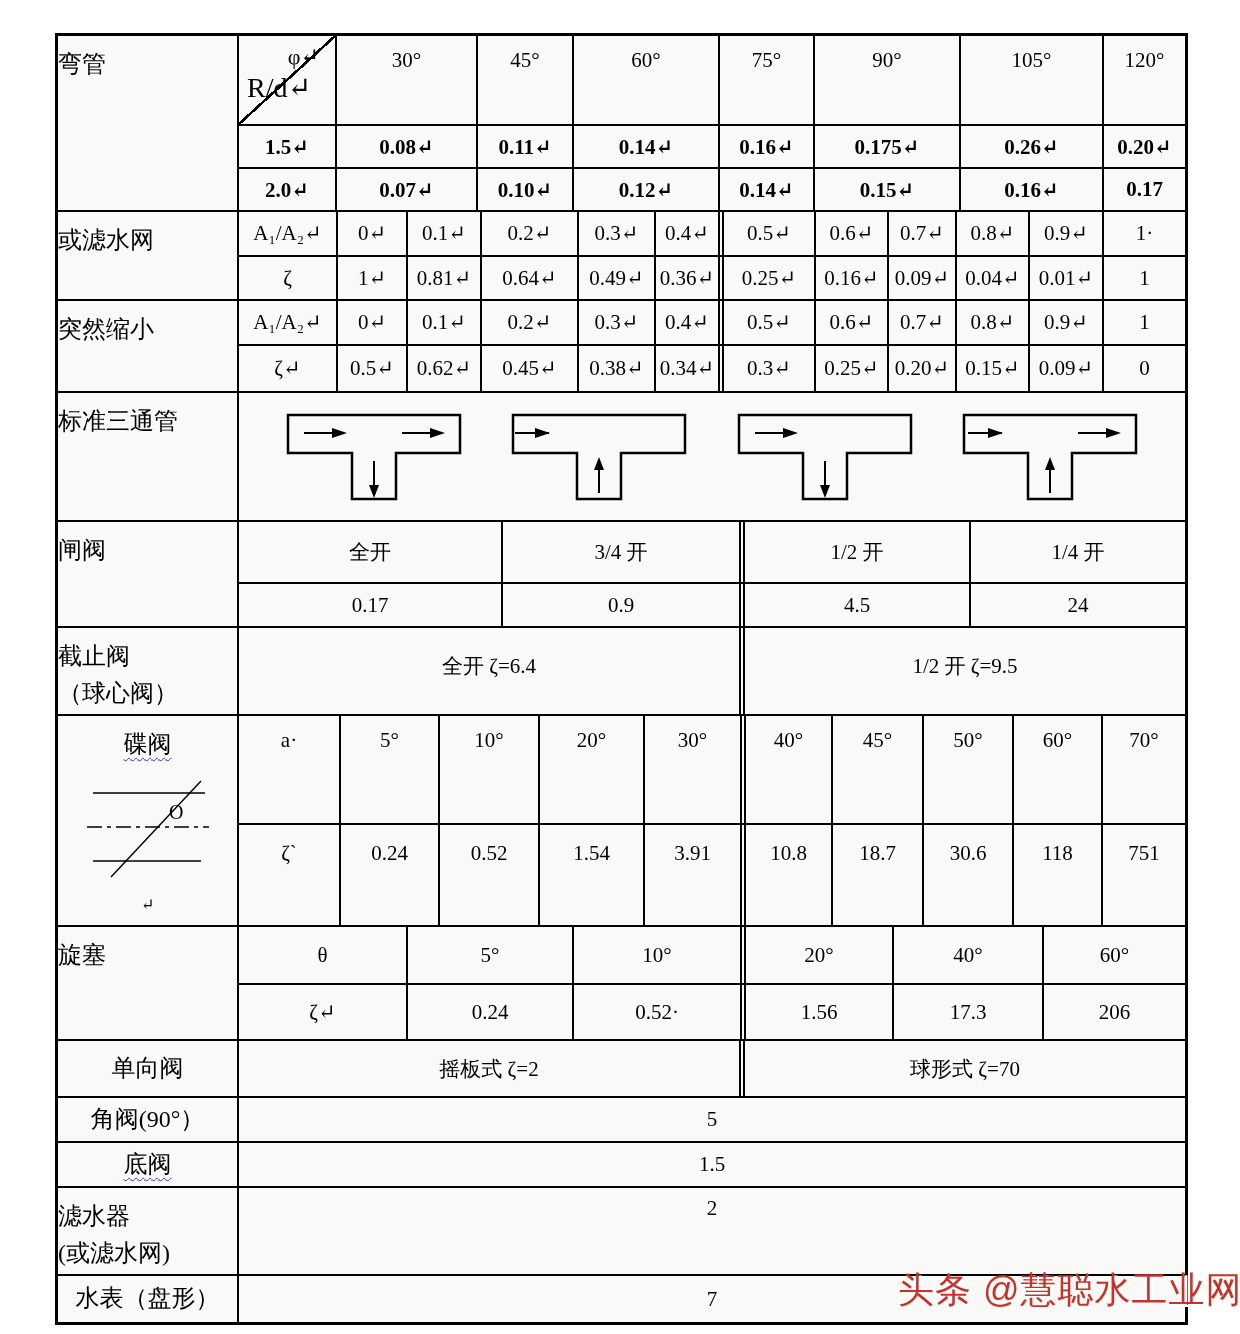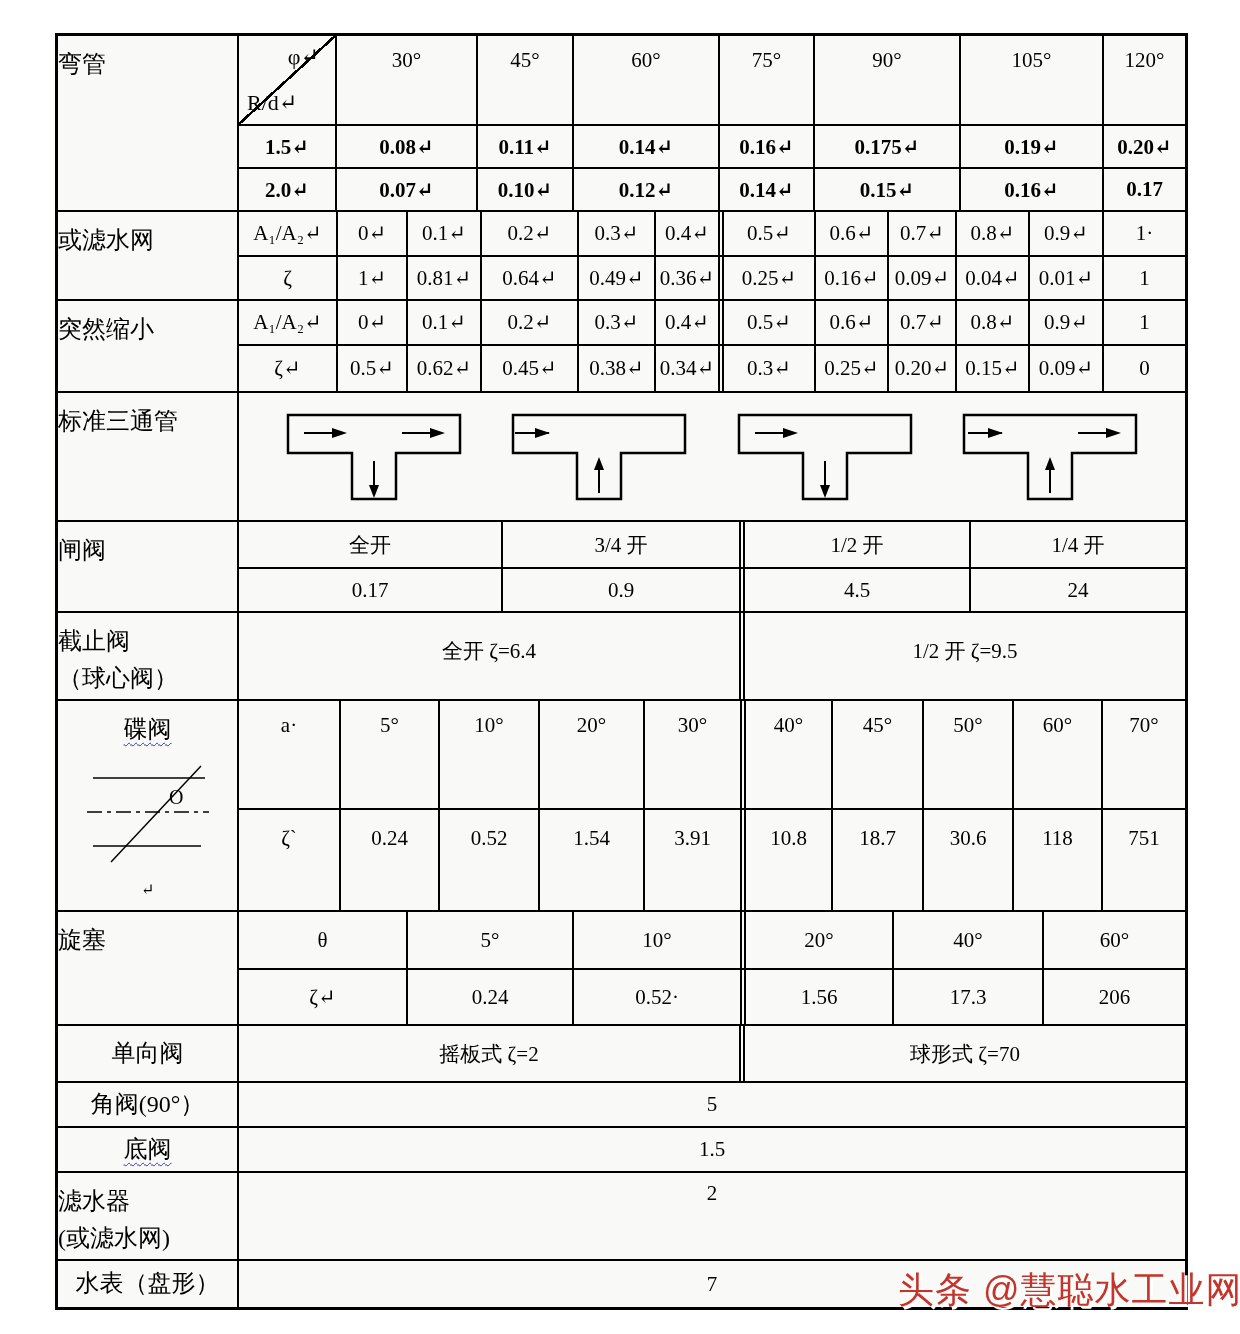--- a/index.html
+++ b/index.html
@@ -23,21 +23,21 @@
   .top{align-items:flex-start;padding-top:12px;}
   .wide{border-left:none;}
   
   .g-bend{grid-template-columns:96px 141px 96px 146px 95px 146px 143px 1fr;}
   .r-bendhead .cell{height:88px;}
   .r-bendval .cell{height:41px;font-weight:bold;}
   .g-exp{grid-template-columns:97px 70px 74px 97px 77px 64px 96px 73px 68px 73px 74px 1fr;}
   .r-exp1 .cell{height:43px;} .r-exp2 .cell{height:42px;}
   .r-con1 .cell{height:43px;} .r-con2 .cell{height:45px;}
   .g-gate{grid-template-columns:262px 238px 230px 1fr;}
-  .r-gatehead .cell{height:45px;} .r-gateval .cell{height:42px;}
+  .r-gatehead .cell{height:60px;} .r-gateval .cell{height:42px;}
   .g-bfly{grid-template-columns:100px 99px 100px 105px 97px 91px 91px 90px 89px 1fr;}
   .r-bflyhead .cell{height:107px;align-items:flex-start;padding-top:12px;}
   .r-bflyzeta .cell{height:100px;align-items:flex-start;padding-top:16px;}
   .g-plug{grid-template-columns:167px 166px 168px 152px 150px 1fr;}
   .r-plughead .cell{height:56px;} .r-plugzeta .cell{height:54px;}
   .g-two{grid-template-columns:500px 1fr;}
   .r-globe .cell{height:86px;align-items:flex-start;padding-top:24px;}
   .r-check .cell{height:55px;}
   .r-single .cell{height:43px;}
   .r-strainer .cell{height:86px;align-items:flex-start;padding-top:8px;}
@@ -47,21 +47,21 @@
   .r-con1 .each > :nth-child(6), .r-con2 .each > :nth-child(6),
   .r-gatehead .each > :nth-child(3), .r-gateval .each > :nth-child(3),
   .r-bflyhead .each > :nth-child(5), .r-bflyzeta .each > :nth-child(5),
   .r-plughead .each > :nth-child(3), .r-plugzeta .each > :nth-child(3),
   .cell.split{border-left:6px double #000;}
   
   .corner{position:relative;
     background:linear-gradient(to bottom right,transparent calc(50% - 1.3px),
                #000 calc(50% - 1.3px),#000 calc(50% + 1.3px),transparent calc(50% + 1.3px));}
   .c-top{position:absolute;top:8px;right:16px;font-size:22px;}
-  .c-bot{position:absolute;bottom:8px;left:8px;font-size:22px;}
+  .c-bot{position:absolute;bottom:20px;left:8px;font-size:28px;}
   
   .tee-diags{height:127px;display:flex;align-items:center;justify-content:space-evenly;}
   .tee-zetas{border-top:2px solid #000;height:40px;display:flex;}
   .tz{flex:1;display:flex;align-items:center;justify-content:center;font-size:21px;}
   .tee-svg line, .tee-svg path{stroke:#000;fill:none;}
   .tee-svg polygon{fill:#000;stroke:none;}
   
   .lab-bfly{display:flex;flex-direction:column;align-items:center;}
   .bfly-svg{margin-top:14px;}
   .bfly-svg line{stroke:#000;}
@@ -83,21 +83,21 @@
       <div class="content">
         <div class="grid g-bend r-bendhead">
           <div class="cell corner">
             <span class="c-top">φ↵</span>
             <span class="c-bot">R/d↵</span>
           </div>
           <div class="each"><div class="cell top">30°</div><div class="cell top">45°</div><div class="cell top">60°</div><div class="cell top">75°</div><div class="cell top">90°</div><div class="cell top">105°</div><div class="cell top">120°</div></div>
         </div>
         <div class="grid g-bend r-bendval">
           <div class="cell">1.5↵</div>
-          <div class="each"><div class="cell">0.08↵</div><div class="cell">0.11↵</div><div class="cell">0.14↵</div><div class="cell">0.16↵</div><div class="cell">0.175↵</div><div class="cell">0.19↵</div><div class="cell">0.20↵</div></div>
+          <div class="each"><div class="cell">0.08↵</div><div class="cell">0.11↵</div><div class="cell">0.14↵</div><div class="cell">0.16↵</div><div class="cell">0.175↵</div><div class="cell">0.26↵</div><div class="cell">0.20↵</div></div>
         </div>
         <div class="grid g-bend r-bendval">
           <div class="cell">2.0↵</div>
           <div class="each"><div class="cell">0.07↵</div><div class="cell">0.10↵</div><div class="cell">0.12↵</div><div class="cell">0.14↵</div><div class="cell">0.15↵</div><div class="cell">0.16↵</div><div class="cell">0.17</div></div>
         </div>
       </div>
     </section>
 
     <section class="sec">
       <div class="lab">或滤水网</div>

